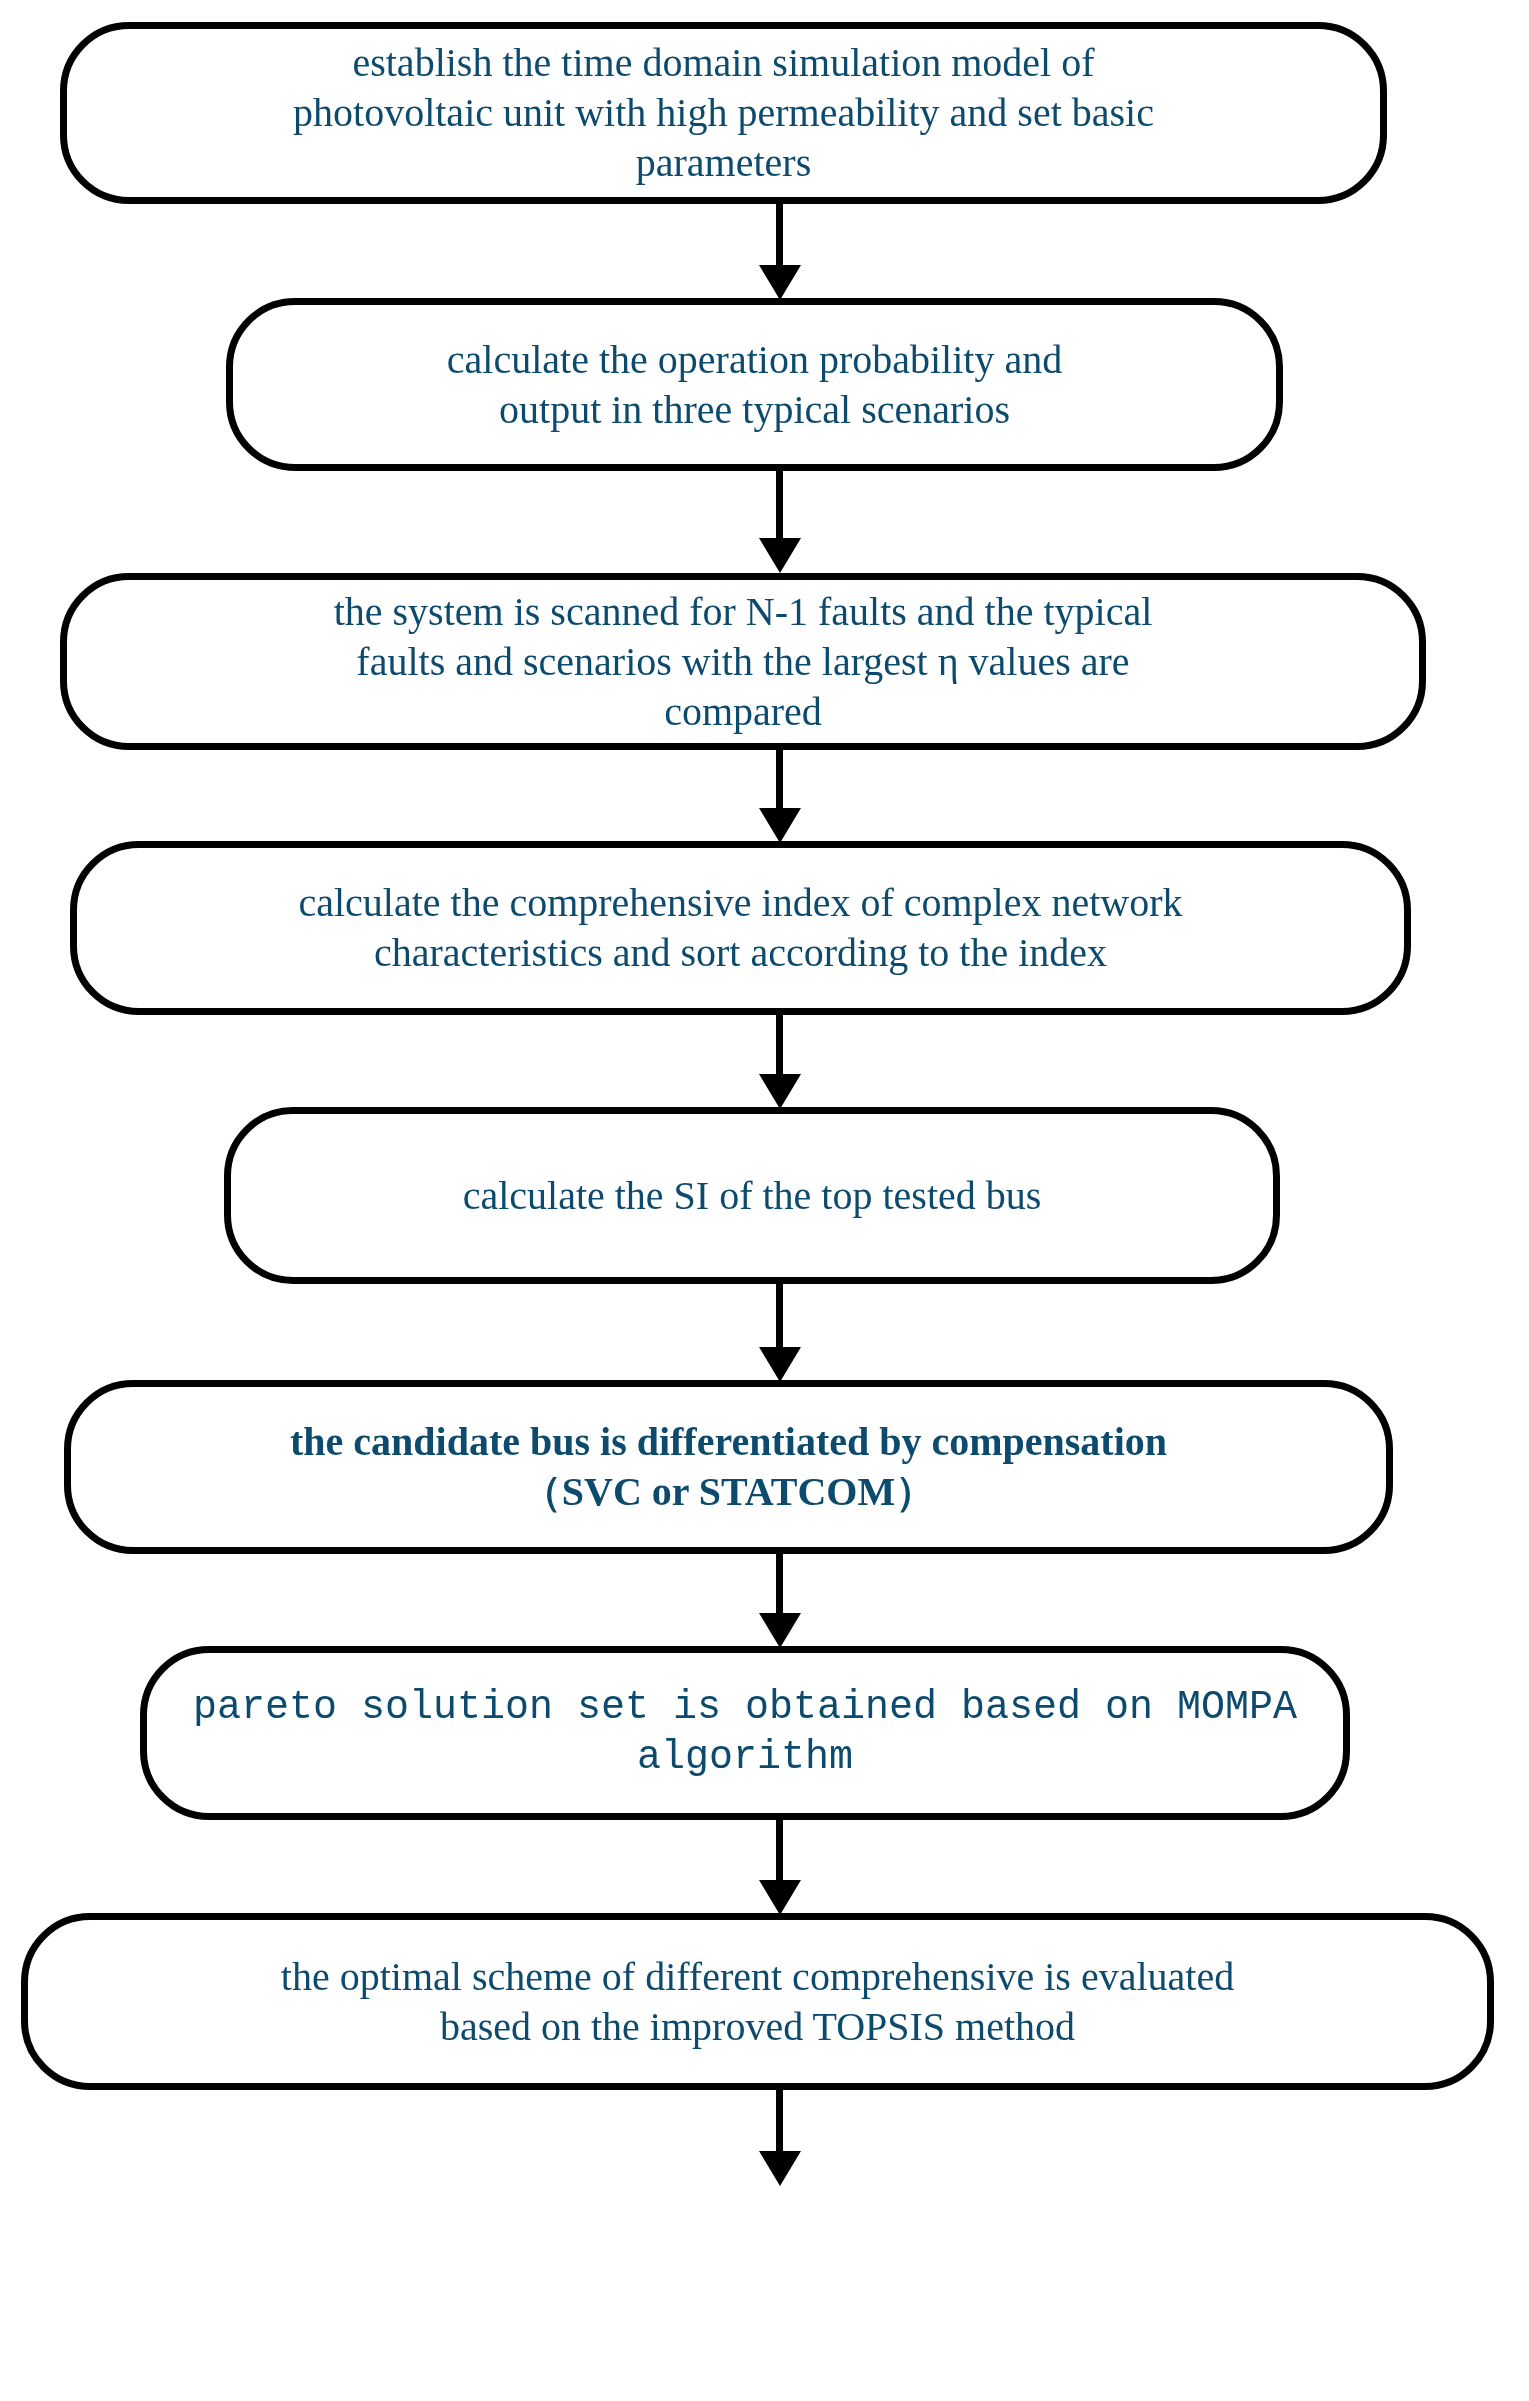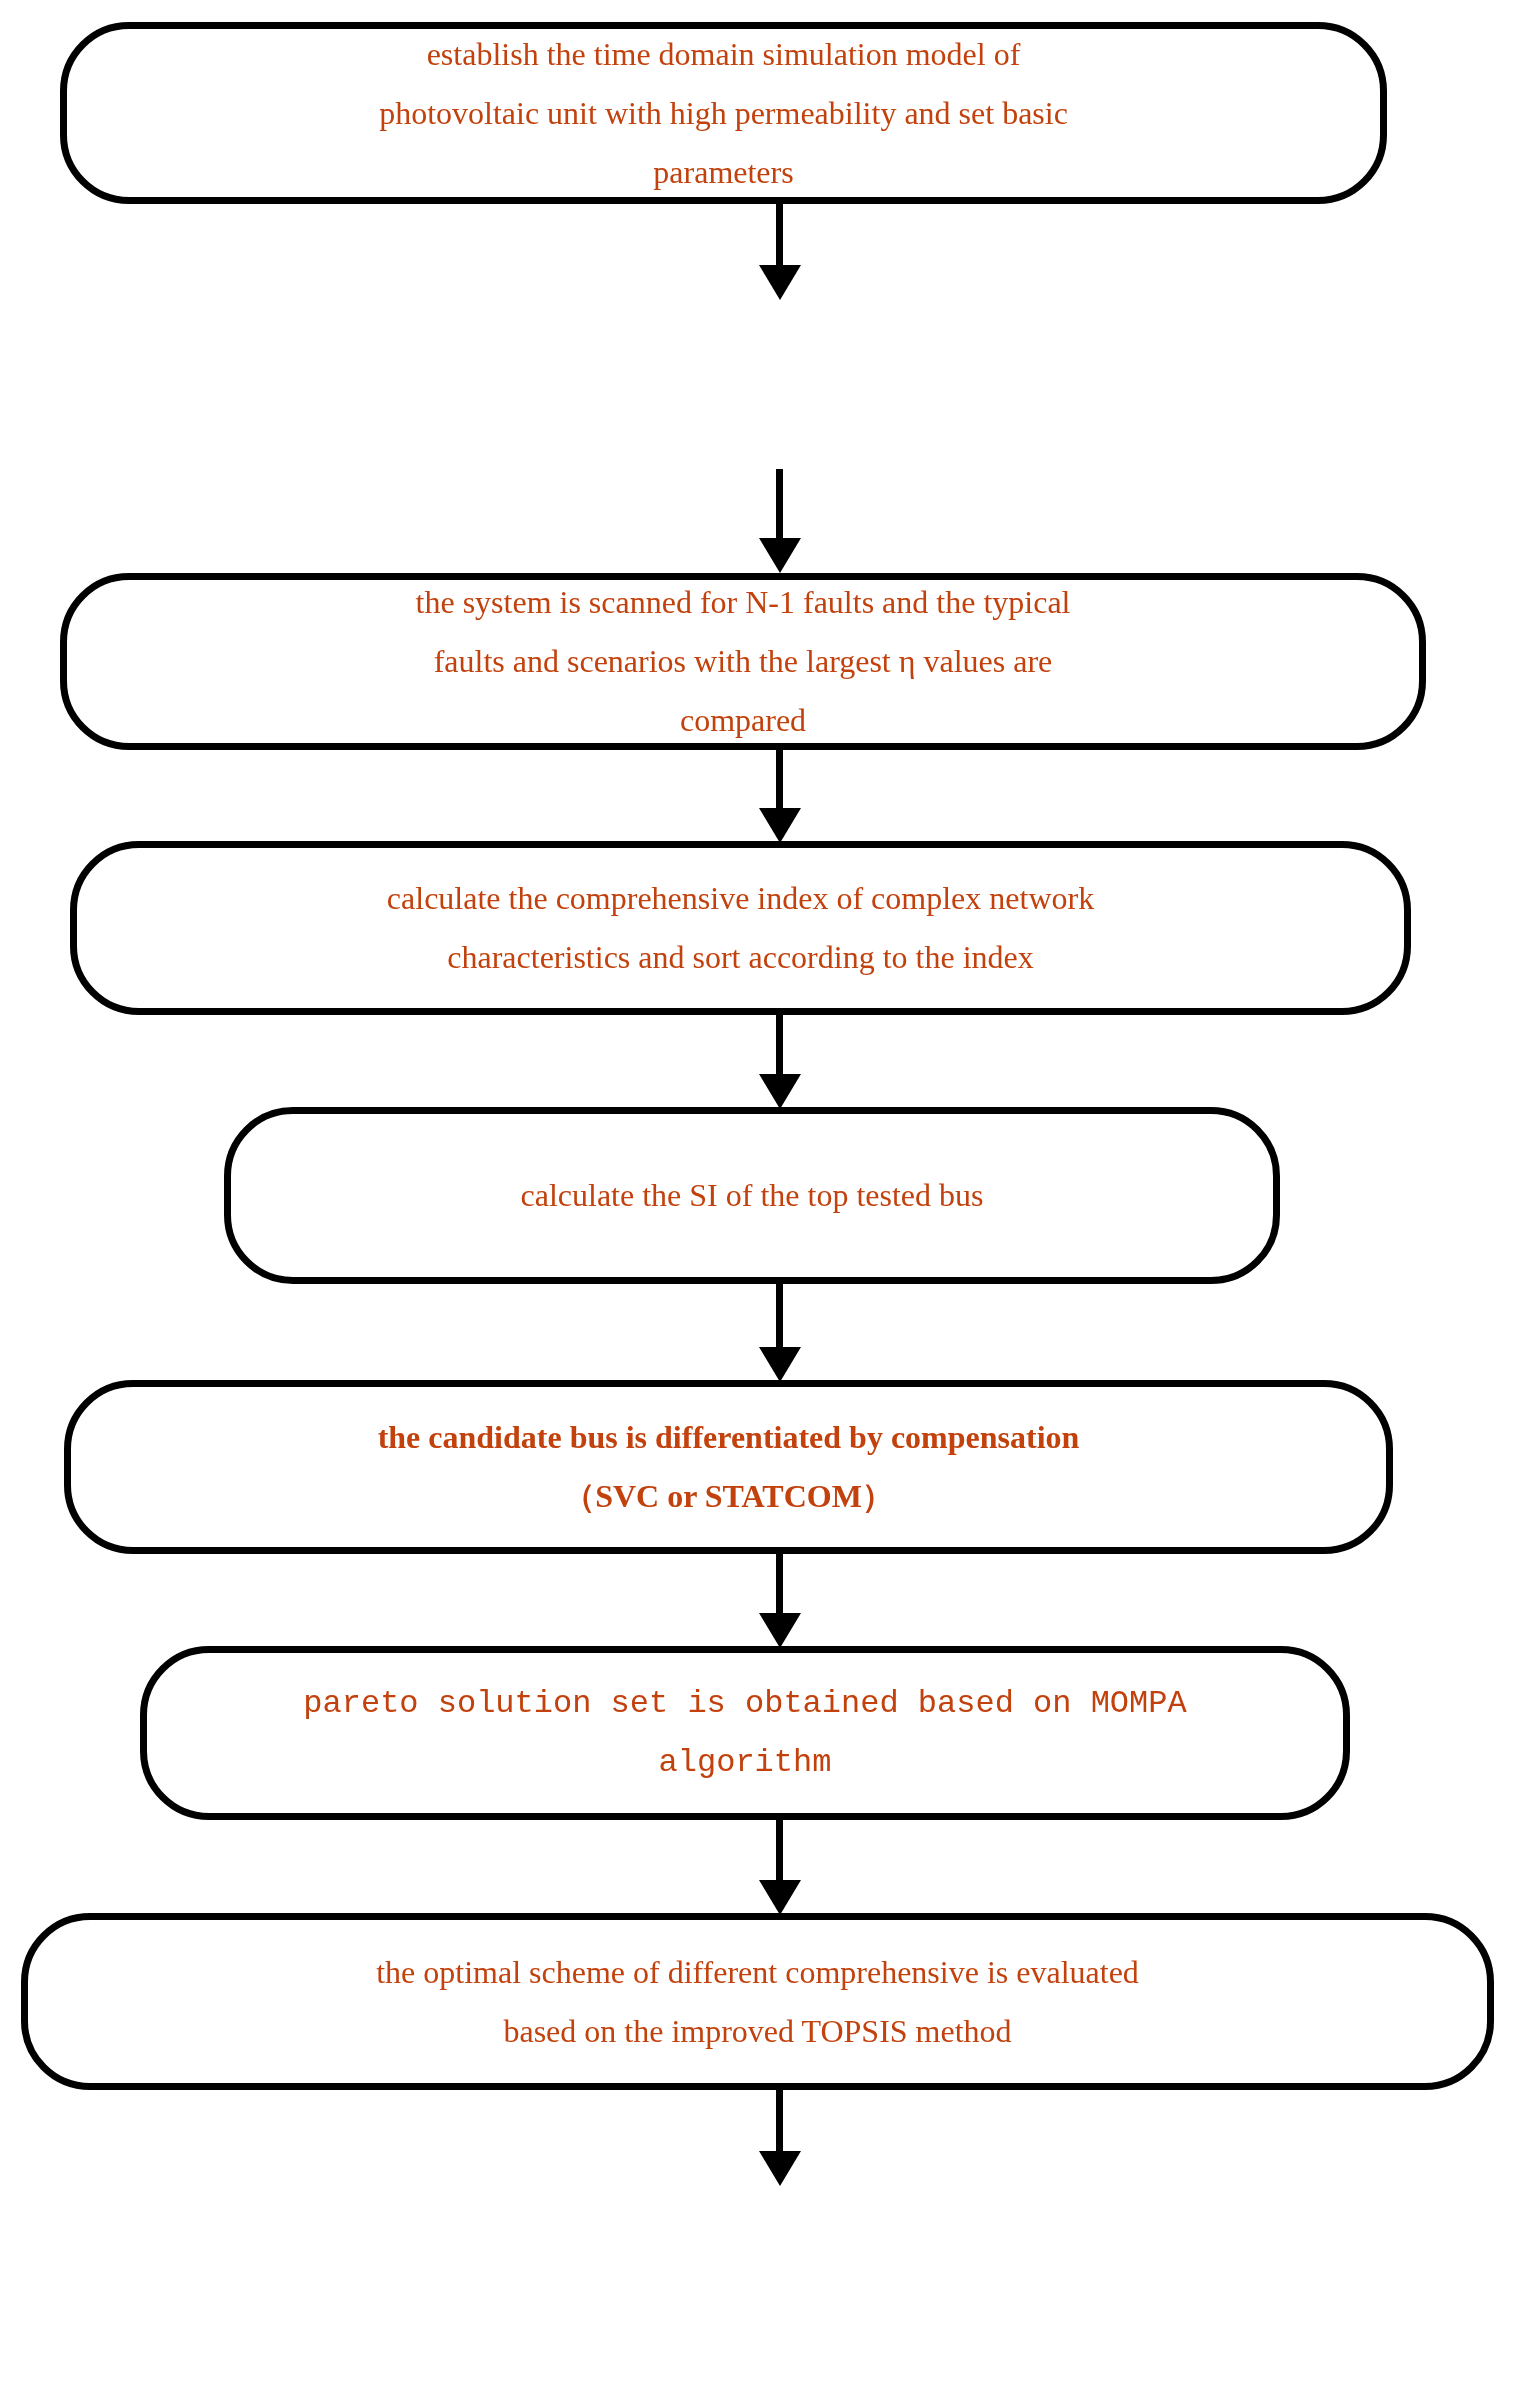--- a/index.html
+++ b/index.html
@@ -21,23 +21,23 @@
     border-radius: 69px;
     background: #ffffff;
     display: flex;
     align-items: center;
     justify-content: center;
     padding: 0 16px;
   }
   .node-text {
     white-space: pre-line;
     text-align: center;
-    font-size: 32px;
-    line-height: 59px;
-    color: #c2410c;
+    font-size: 40px;
+    line-height: 50px;
+    color: #0c4a6e;
     letter-spacing: 0px;
   }
   .connector {
     position: absolute;
     width: 43px;
   }
   .connector .line {
     position: absolute;
     left: 50%;
     margin-left: -3.5px;
@@ -67,20 +67,24 @@
     <div class="node-text">establish the time domain simulation model of
 photovoltaic unit with high permeability and set basic
 parameters</div>
   </div>
 
   <div class="connector" style="left:758px; top:203px; height:97px;">
     <div class="line"></div>
     <div class="head"></div>
   </div>
 
+  <div class="node" style="left:226px; top:298px;  width:1057px; height:173px;">
+    <div class="node-text">calculate the operation probability and
+output in three typical scenarios</div>
+  </div>
 
   <div class="connector" style="left:758px; top:469px; height:104px;">
     <div class="line"></div>
     <div class="head"></div>
   </div>
 
   <div class="node" style="left:60px;  top:573px;  width:1366px; height:177px;">
     <div class="node-text">the system is scanned for N-1 faults and the typical
 faults and scenarios with the largest η values are
 compared</div>

